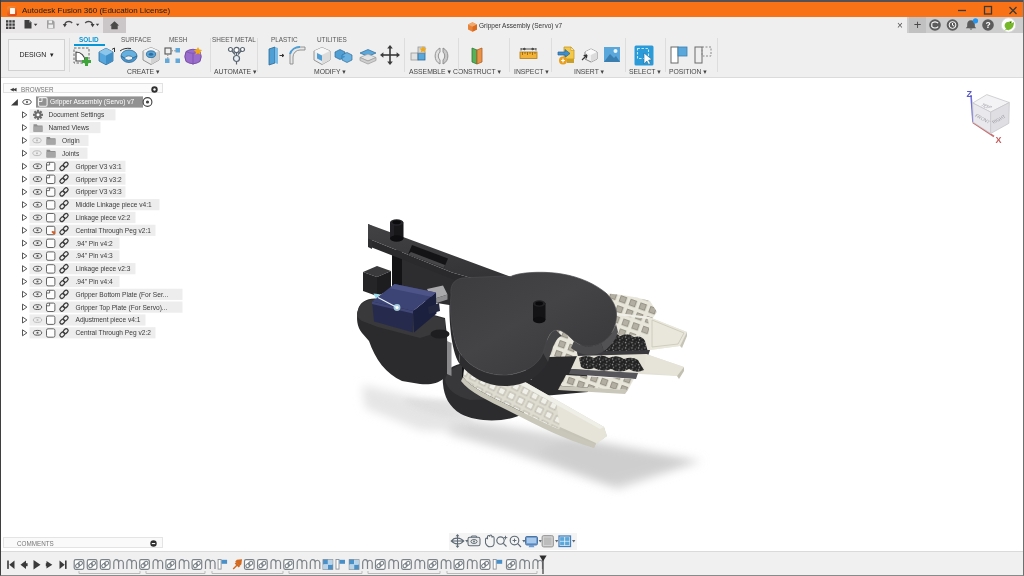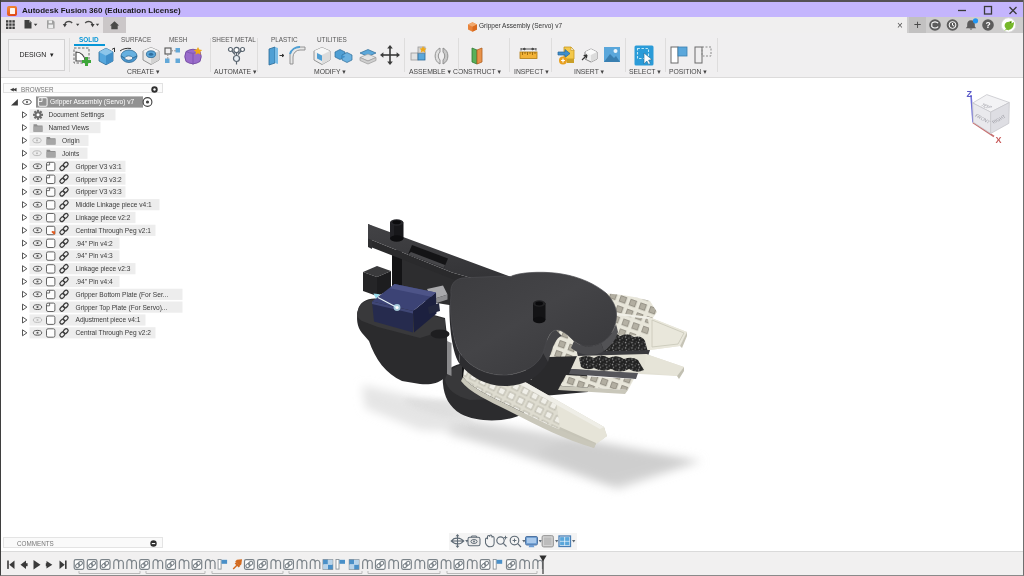--- a/index.html
+++ b/index.html
@@ -1,20 +1,20 @@
 <!DOCTYPE html>
 <html><head><meta charset="utf-8">
 <style>
 *{margin:0;padding:0;box-sizing:border-box;}
 html,body{width:1024px;height:576px;overflow:hidden;font-family:"Liberation Sans",sans-serif;background:#fff;}
 #app{position:relative;width:1024px;height:576px;}
 #borders{position:absolute;left:0;top:0;width:1024px;height:576px;z-index:40;pointer-events:none;
  border-left:1.5px solid #3f3f3f;border-right:1px solid #6f6f6f;border-bottom:1px solid #8a8a8a;}
 
-#titlebar{position:absolute;left:0;top:0;width:100%;height:17px;background:#c4b5fd;border-top:2px solid #545054;z-index:30;font-weight:bold;}
+#titlebar{position:absolute;left:0;top:0;width:100%;height:17px;background:#f97316;border-top:2px solid #545054;z-index:30;}
 #titlebar .appicon{position:absolute;left:7px;top:4px;width:10px;height:10px;border-radius:2px;background:linear-gradient(160deg,#f08432 20%,#dd3c10);}
 #titlebar .appicon:after{content:"";position:absolute;left:3px;top:2px;width:4.5px;height:6px;background:#fdf6ee;border-radius:0.5px;}
 #titlebar .ttext{position:absolute;left:22px;top:4px;font-size:8px;color:#1a1a1a;}
 
 #row2{position:absolute;left:0;top:17px;width:100%;height:16px;background:#f0efef;z-index:30;}
 #row2 .left{position:absolute;left:0;top:0;width:103px;height:16px;background:#e9e6e7;}
 #homebtn{position:absolute;left:103px;top:0;width:23px;height:16px;background:#cbc7c8;}
 #row2 .right{position:absolute;left:907px;top:0;width:117px;height:16px;background:#cecdcd;}
 #plusbtn{position:absolute;left:909px;top:0;width:17px;height:16px;background:#c2c1c1;color:#4a4a4a;font-size:13px;text-align:center;line-height:15px;font-weight:400;}
 #tabtext{position:absolute;left:479px;top:4.5px;font-size:6.5px;color:#333;}

